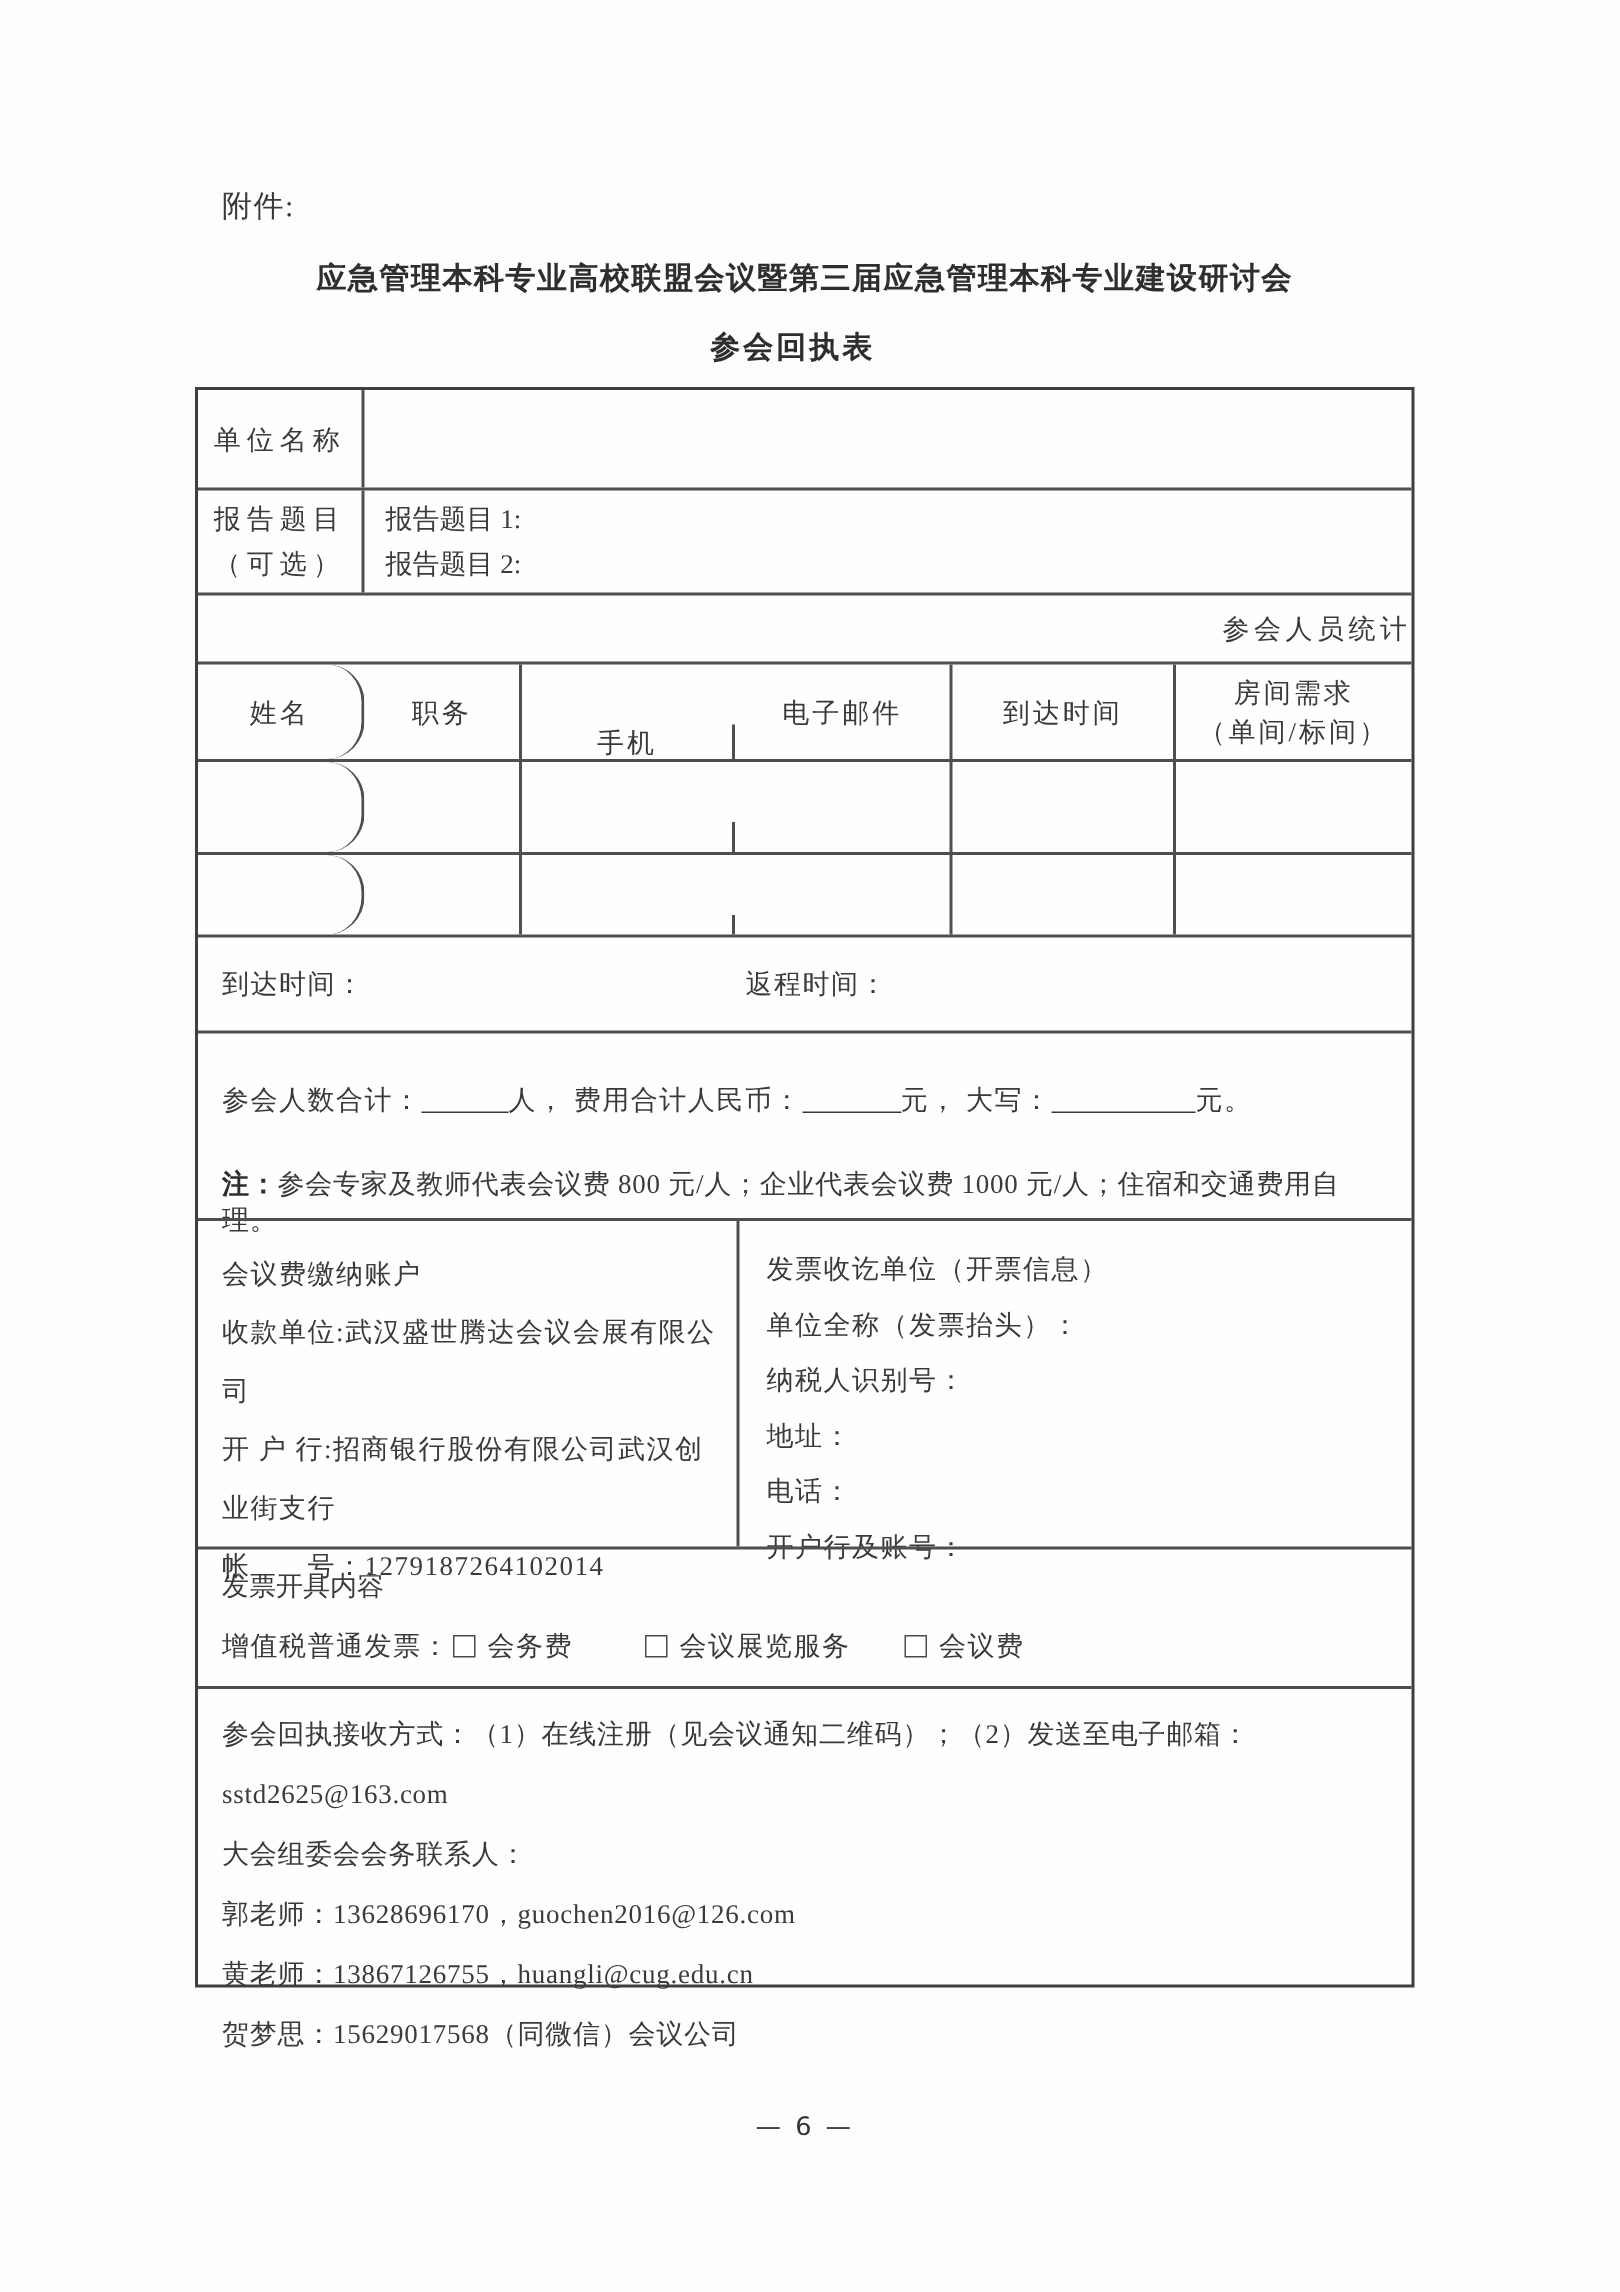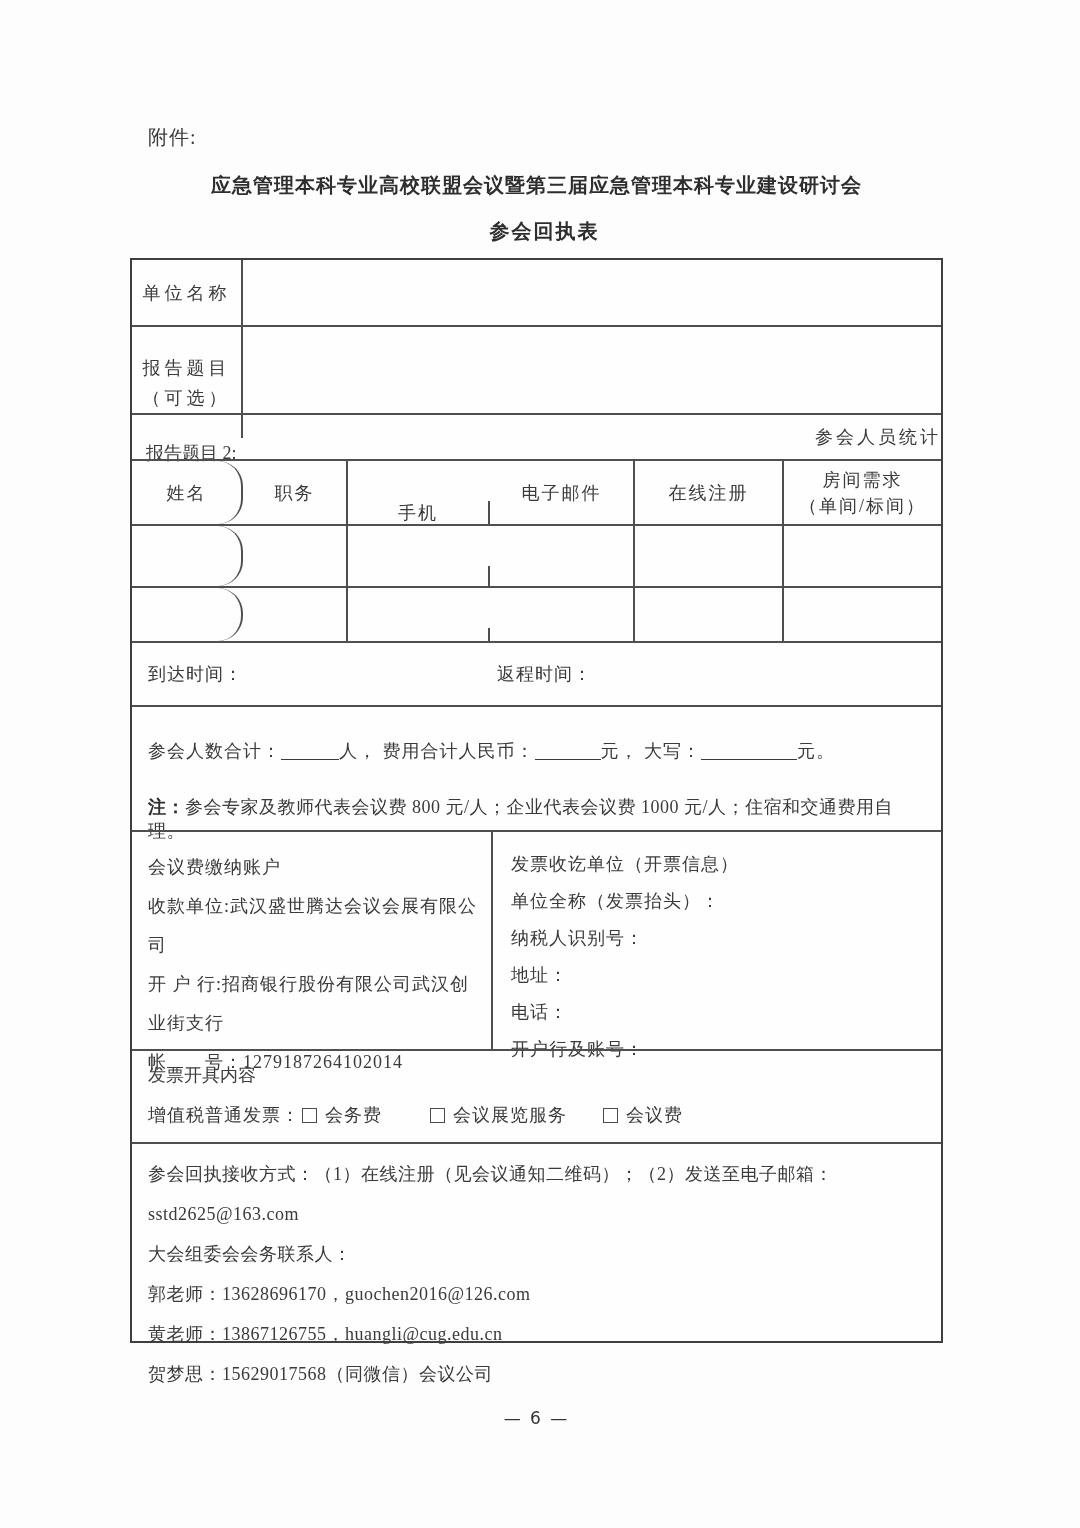--- a/index.html
+++ b/index.html
@@ -13,41 +13,41 @@
   .attach{
     position:absolute;left:148px;top:124px;
     font-size:20px;letter-spacing:1px;
   }
   .title1{
     position:absolute;left:130px;top:172px;width:813px;
     text-align:center;font-weight:bold;font-size:20px;
     color:#2e2e2e;letter-spacing:1px;
   }
   .title2{
-    position:absolute;left:138px;top:218px;width:813px;
+    position:absolute;left:122px;top:218px;width:813px;
     text-align:center;font-weight:bold;font-size:20px;color:#2e2e2e;
     letter-spacing:2px;
   }
   .sheet{
     position:absolute;left:130px;top:258px;width:813px;
     border:2px solid #3f3f3f;
     box-sizing:border-box;
     background:#fefefe;
     font-size:18px;
   }
   .row{display:flex;box-sizing:border-box;position:relative;}
   .row + .row{border-top:2px solid #4f4f4f;}
   .labelcell{
     width:111px;flex:0 0 111px;border-right:2px solid #4f4f4f;
     display:flex;flex-direction:column;justify-content:center;align-items:center;
     letter-spacing:4px;box-sizing:border-box;text-align:right;line-height:30px;
   }
   .fillcell{flex:1;}
   .r1{height:65px;}
-  .r2{height:88px;flex-direction:column;}
+  .r2{height:70px;}
   .r2 .fillcell{display:flex;flex-direction:column;justify-content:center;padding-left:14px;line-height:30px;}
   .r3{height:46px;align-items:center;justify-content:flex-end;letter-spacing:3px;}
   .gridrow{display:flex;}
   .gridrow .c{box-sizing:border-box;border-right:2px solid #4f4f4f;
     display:flex;flex-direction:column;justify-content:center;align-items:center;
     text-align:center;letter-spacing:2px;line-height:26px;}
   .gridrow .c:last-child{border-right:none;}
   .c1{width:111px;flex:0 0 111px;border-radius:25px;}
   .c2{width:105px;flex:0 0 105px;}
   .c3{width:142px;flex:0 0 142px;margin-top:40px;}
@@ -99,34 +99,35 @@
     <div class="labelcell">单位名称</div>
     <div class="fillcell"></div>
   </div>
 
   <div class="row r2">
     <div class="labelcell">
       <span>报告题目</span>
       <span>（可选）</span>
     </div>
     <div class="fillcell">
+      <span>报告题目 1:</span>
       <span>报告题目 2:</span>
     </div>
   </div>
 
   <div class="row r3">
     <span>参会人员统计</span>
   </div>
 
   <div class="row gridrow hdr">
     <div class="c c1">姓名</div>
     <div class="c c2">职务</div>
     <div class="c c3">手机</div>
     <div class="c c4">电子邮件</div>
-    <div class="c c5">在线注册</div>
+    <div class="c c5">到达时间</div>
     <div class="c c6">
       <span>房间需求</span>
       <span>（单间/标间）</span>
     </div>
   </div>
 
   <div class="row gridrow er1">
     <div class="c c1"></div>
     <div class="c c2"></div>
     <div class="c c3"></div>

